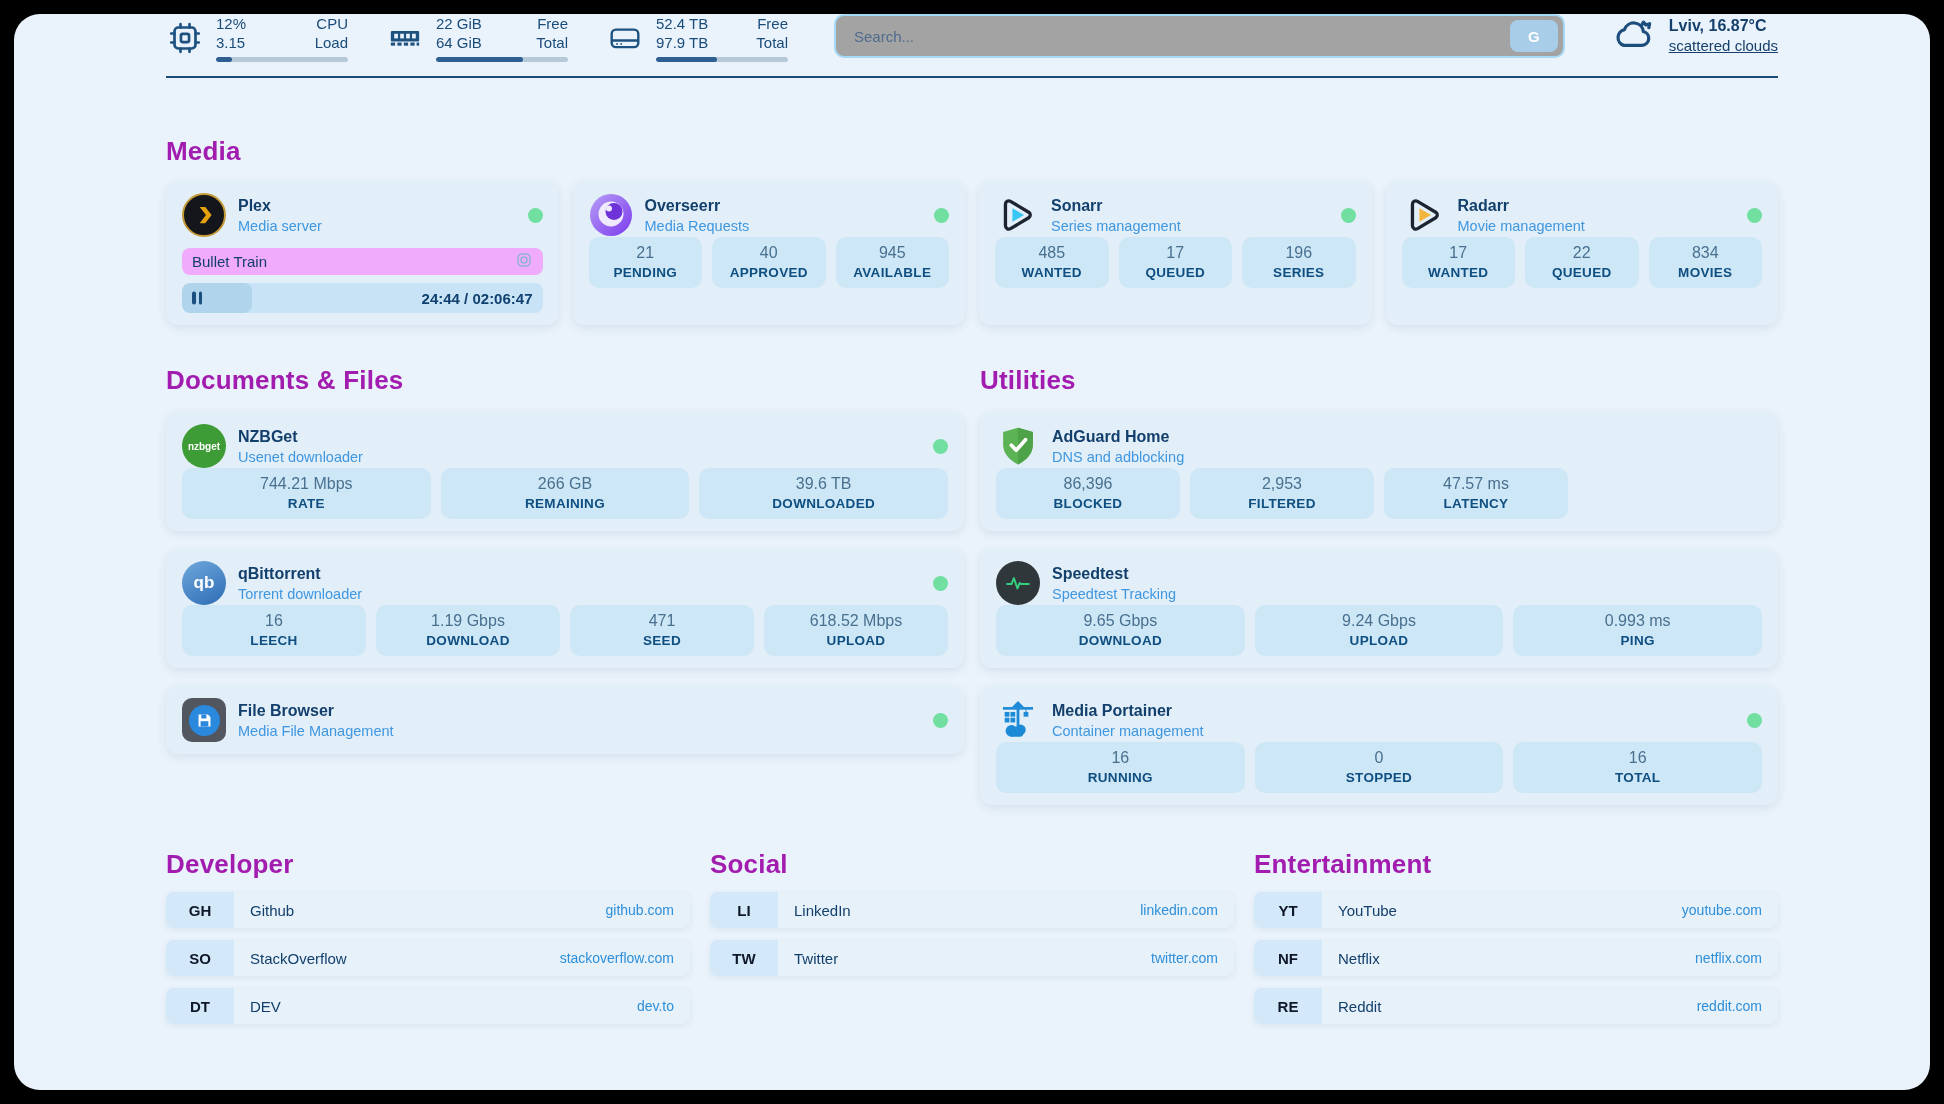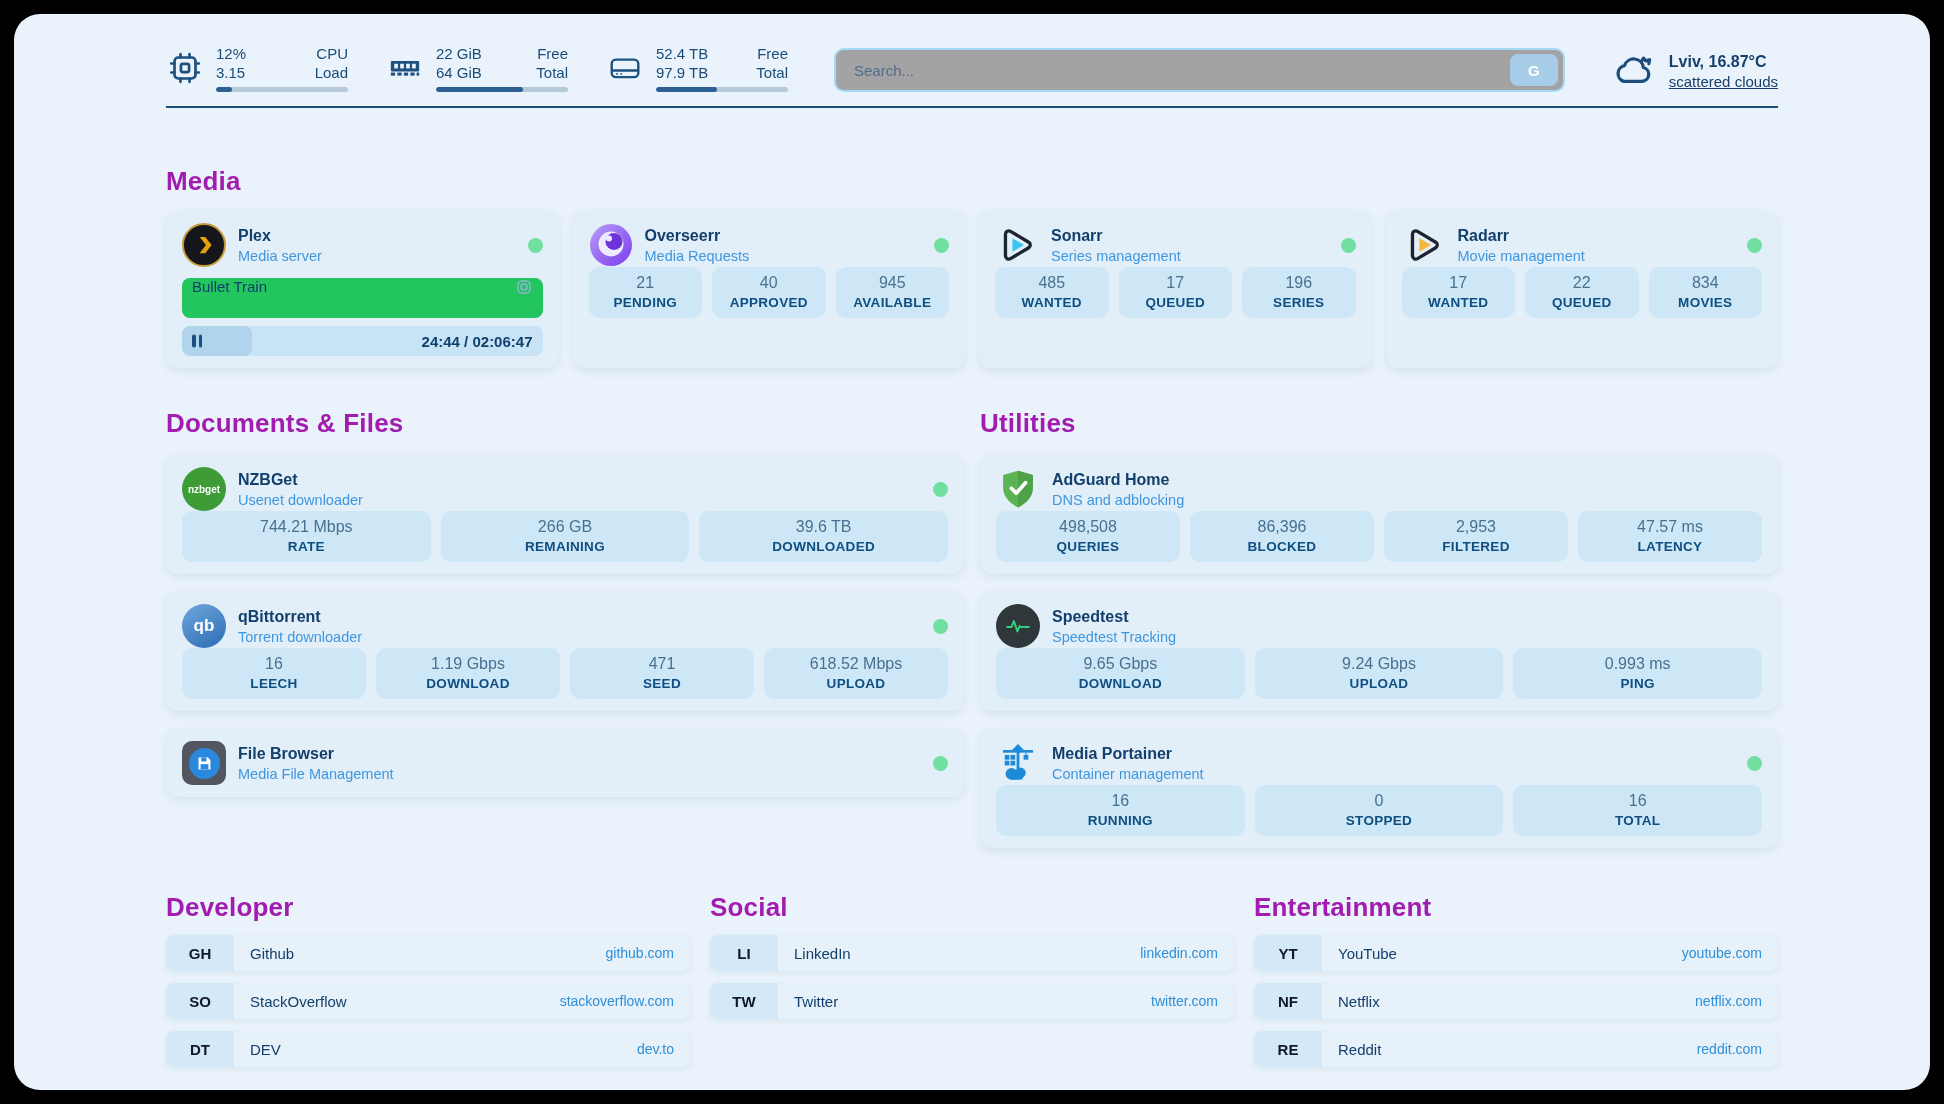--- a/index.html
+++ b/index.html
@@ -1,21 +1,21 @@
 <!DOCTYPE html>
 <html><head>
 <meta charset="utf-8">
 <style>
   html,body{margin:0;padding:0;background:#000;width:1944px;height:1104px;
     font-family:"Liberation Sans","DejaVu Sans",sans-serif;}
   .panel{position:absolute;inset:14px;background:#eaf3fb;border-radius:26px;overflow:hidden;}
   .content{width:1612px;margin:0 auto;}
 
   
-  .topbar{margin-top:30px;display:flex;align-items:flex-end;}
+  .topbar{display:flex;align-items:flex-start;}
   .sysstats{display:flex;gap:38px;align-items:center;}
   .statgroup{display:flex;gap:12px;align-items:center;}
   .statgroup .sicon{width:38px;display:flex;justify-content:center;flex:none;}
   .stxt{width:132px;}
   .srow{display:flex;justify-content:space-between;font-size:15px;line-height:19px;
         color:#1a4c7a;font-weight:500;}
   .sbar{margin-top:5px;height:5px;border-radius:3px;background:#b6c9d8;overflow:hidden;}
   .sbar .fill{height:100%;border-radius:3px;background:#2d5f92;}
 
   .search{flex:1;margin:0 46px;height:44px;background:#a3a3a3;border:2px solid #a5d9f5;
@@ -44,22 +44,22 @@
   .dot{margin-left:auto;width:15px;height:15px;border-radius:50%;background:#70dfa0;flex:none;}
 
   .tiles{margin-top:0;display:grid;gap:10px;}
   .tiles.c3{grid-template-columns:repeat(3,1fr);}
   .tiles.c4{grid-template-columns:repeat(4,1fr);}
   .tile{background:#cde7f7;border-radius:10px;padding:7px 4px 8px;text-align:center;}
   .tile .v{font-size:16px;color:#49708f;}
   .tile .l{font-size:13.5px;font-weight:700;color:#0f4e80;margin-top:3px;letter-spacing:.3px;}
 
   
-  .prow{margin-top:11px;height:40px;background:#22c55e;border-radius:8px;display:flex;
-        padding:0 10px;}
+  .prow{margin-top:11px;height:27px;background:#f0abfc;border-radius:8px;display:flex;
+        align-items:center;padding:0 10px;}
   .prow .pname{flex:1;font-size:15px;font-weight:500;color:#123f6b;}
   .pbar{margin-top:8px;height:30px;background:#c7e3f5;border-radius:8px;position:relative;overflow:hidden;}
   .pbar .pfill{position:absolute;left:0;top:0;bottom:0;border-radius:8px;background:#afd4ec;}
   .pbar .pause{position:absolute;left:10px;top:50%;transform:translateY(-50%);display:flex;gap:3px;}
   .pbar .pause i{display:block;width:3.5px;height:13px;border-radius:2px;background:#19507f;}
   .pbar .ptime{position:absolute;right:10px;top:50%;transform:translateY(-50%);
         font-size:15px;font-weight:600;color:#10406f;}
 
   
   .midgrid{margin-top:40px;display:grid;grid-template-columns:1fr 1fr;gap:0 16px;align-items:start;}
@@ -428,24 +428,20 @@
                 <path d="M8.2 11.6 11 14.4 16.3 8.4" fill="none" stroke="#fff" stroke-width="2.1" stroke-linecap="round" stroke-linejoin="round"></path>
               </svg>
             </span>
             <div class="ct">
               <div class="t1">AdGuard Home</div>
               <div class="t2">DNS and adblocking</div>
             </div>
           </div>
           <div class="tiles c4">
             <div class="tile">
-              <div class="v">498,508</div>
-                <div class="l">QUERIES</div>
-              </div>
-            <div class="tile">
               <div class="v">86,396</div>
                 <div class="l">BLOCKED</div>
               </div>
             <div class="tile">
               <div class="v">2,953</div>
                 <div class="l">FILTERED</div>
               </div>
             <div class="tile">
               <div class="v">47.57 ms</div>
                 <div class="l">LATENCY</div>

